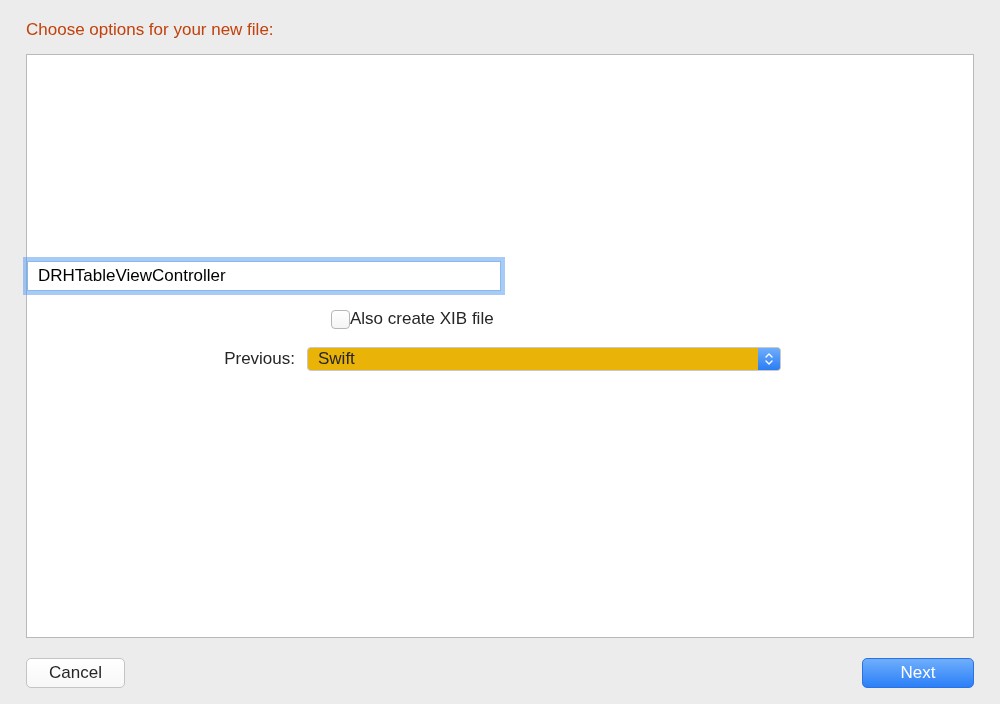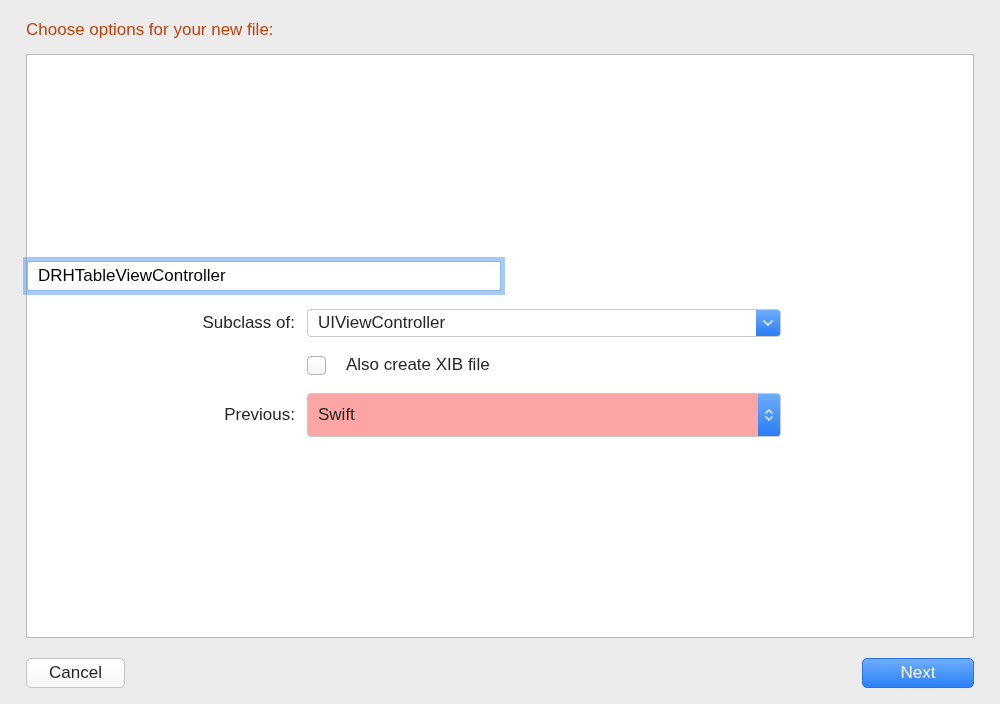--- a/index.html
+++ b/index.html
@@ -89,24 +89,24 @@
       display: flex;
       align-items: center;
       justify-content: center;
     }
     .chevron-down-svg {
       width: 10px;
       height: 6px;
     }
     .select-control {
       width: 100%;
-      height: 44px;
-      display: flex;
-      align-items: center;
-      background: #fca5a5;
+      height: 24px;
+      display: flex;
+      align-items: center;
+      background: #eab308;
       border: 1px solid #c9c9c9;
       border-radius: 4px;
       cursor: default;
       position: relative;
     }
     .select-text {
       flex: 1;
       padding: 0 10px;
       font-size: 17px;
     }
@@ -130,21 +130,22 @@
       display: flex;
       align-items: center;
       margin-bottom: 18px;
     }
     .checkbox-spacer {
       width: 280px;
     }
     .checkbox-wrap {
       display: flex;
       align-items: flex-end;
-      gap: 20px;
+      gap: 0;
+      margin-left: 24px;
     }
     .checkbox {
       width: 19px;
       height: 19px;
       border: 1px solid #b6b6b6;
       border-radius: 4px;
       background: linear-gradient(to bottom, #ffffff, #f4f4f4);
       cursor: default;
     }
     .checkbox-label {
@@ -196,33 +197,20 @@
 
 <div class="main-panel">
   <div class="form-area">
 
     <div class="form-row">
       <div class="form-control-wrap">
         <input type="text" class="text-input focused" value="DRHTableViewController" style="">
       </div>
     </div>
 
-    <div class="form-row">
-      <div class="form-label">Subclass of:</div>
-      <div class="form-control-wrap">
-        <div class="combobox">
-          <div class="combobox-text">UIViewController</div>
-          <div class="combobox-button">
-            <svg class="chevron-down-svg" viewBox="0 0 10 6">
-              <path d="M1 1 L5 5 L9 1" stroke="#ffffff" stroke-width="1.6" fill="none" stroke-linecap="round" stroke-linejoin="round"></path>
-            </svg>
-          </div>
-        </div>
-      </div>
-    </div>
 
     <div class="checkbox-row">
       <div class="checkbox-spacer"></div>
       <div class="checkbox-wrap">
         <div class="checkbox"></div>
         <div class="checkbox-label">Also create XIB file</div>
       </div>
     </div>
 
     <div class="form-row">

